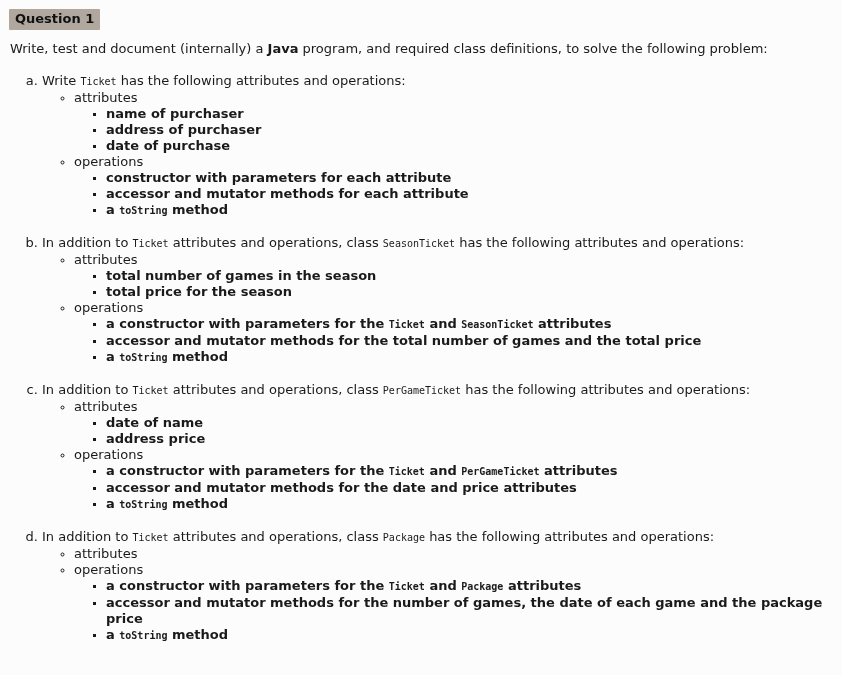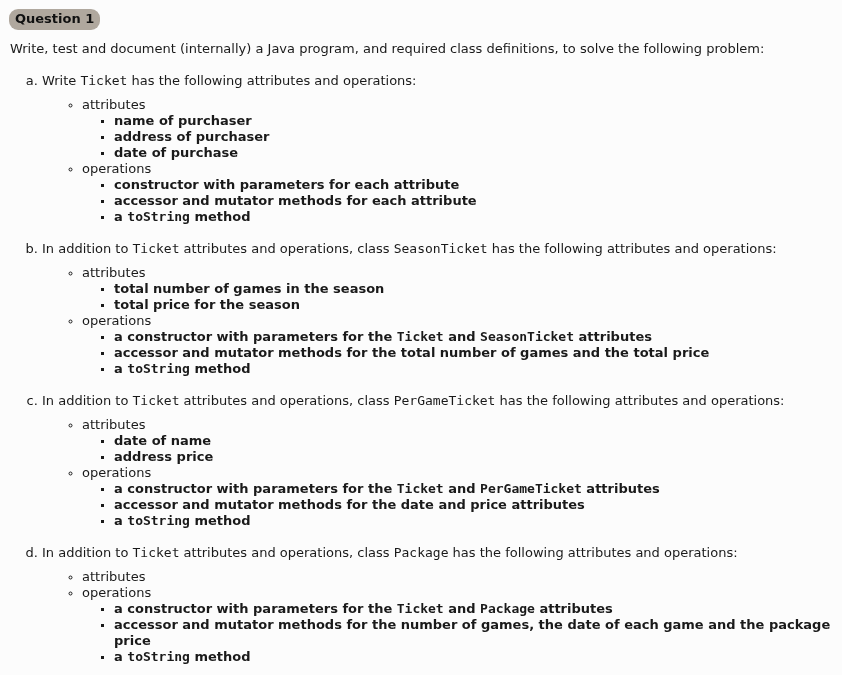--- a/index.html
+++ b/index.html
@@ -6,46 +6,46 @@
   body {
     width: 842px; height: 675px; overflow: hidden;
     background: #fcfcfc;
     font-family: "DejaVu Sans", sans-serif;
     font-size: 13px;
     color: #1a1a1a;
   }
   .badge {
     position: absolute; left: 9px; top: 9px;
     background: #b0a89e;
-    border-radius: 9px;
+    border-radius: 1px;
     padding: 1px 6px 2px 6px;
     font-weight: bold;
     font-size: 13px;
     color: #111;
     line-height: 18px;
   }
   .intro {
     position: absolute; left: 10px; top: 41px;
     line-height: 16px;
   }
-  .intro b { font-weight: normal; }
+  .intro b { font-weight: bold; }
   ol.parts {
     position: absolute; left: 0; top: 73px;
     margin: 0; padding: 0 0 0 42px;
     list-style-type: lower-alpha;
     line-height: 16px;
   }
   ol.parts > li { margin: 0 0 16px 0; }
   ol.parts > li::marker { color: #1a1a1a; }
-  ul.l2 { margin: 8px; padding: 0 0 0 32px; list-style-type: circle; }
+  ul.l2 { margin: 0; padding: 0 0 0 32px; list-style-type: circle; }
   ul.l3 { margin: 0; padding: 0 0 0 32px; list-style-type: square; font-weight: bold; }
   ul.l2 > li::marker, ul.l3 > li::marker { font-size: 10px; }
   code {
     font-family: "DejaVu Sans Mono", monospace;
-    font-size: 13px;
+    font-size: 10px;
   }
 </style>
 </head>
 <body>
 
 <div class="badge">Question 1</div>
 
 <div class="intro"><span>Write, test and document (internally) a </span><b>Java</b><span> program, and required class definitions, to solve the following problem:</span></div>
 
 <ol class="parts">

